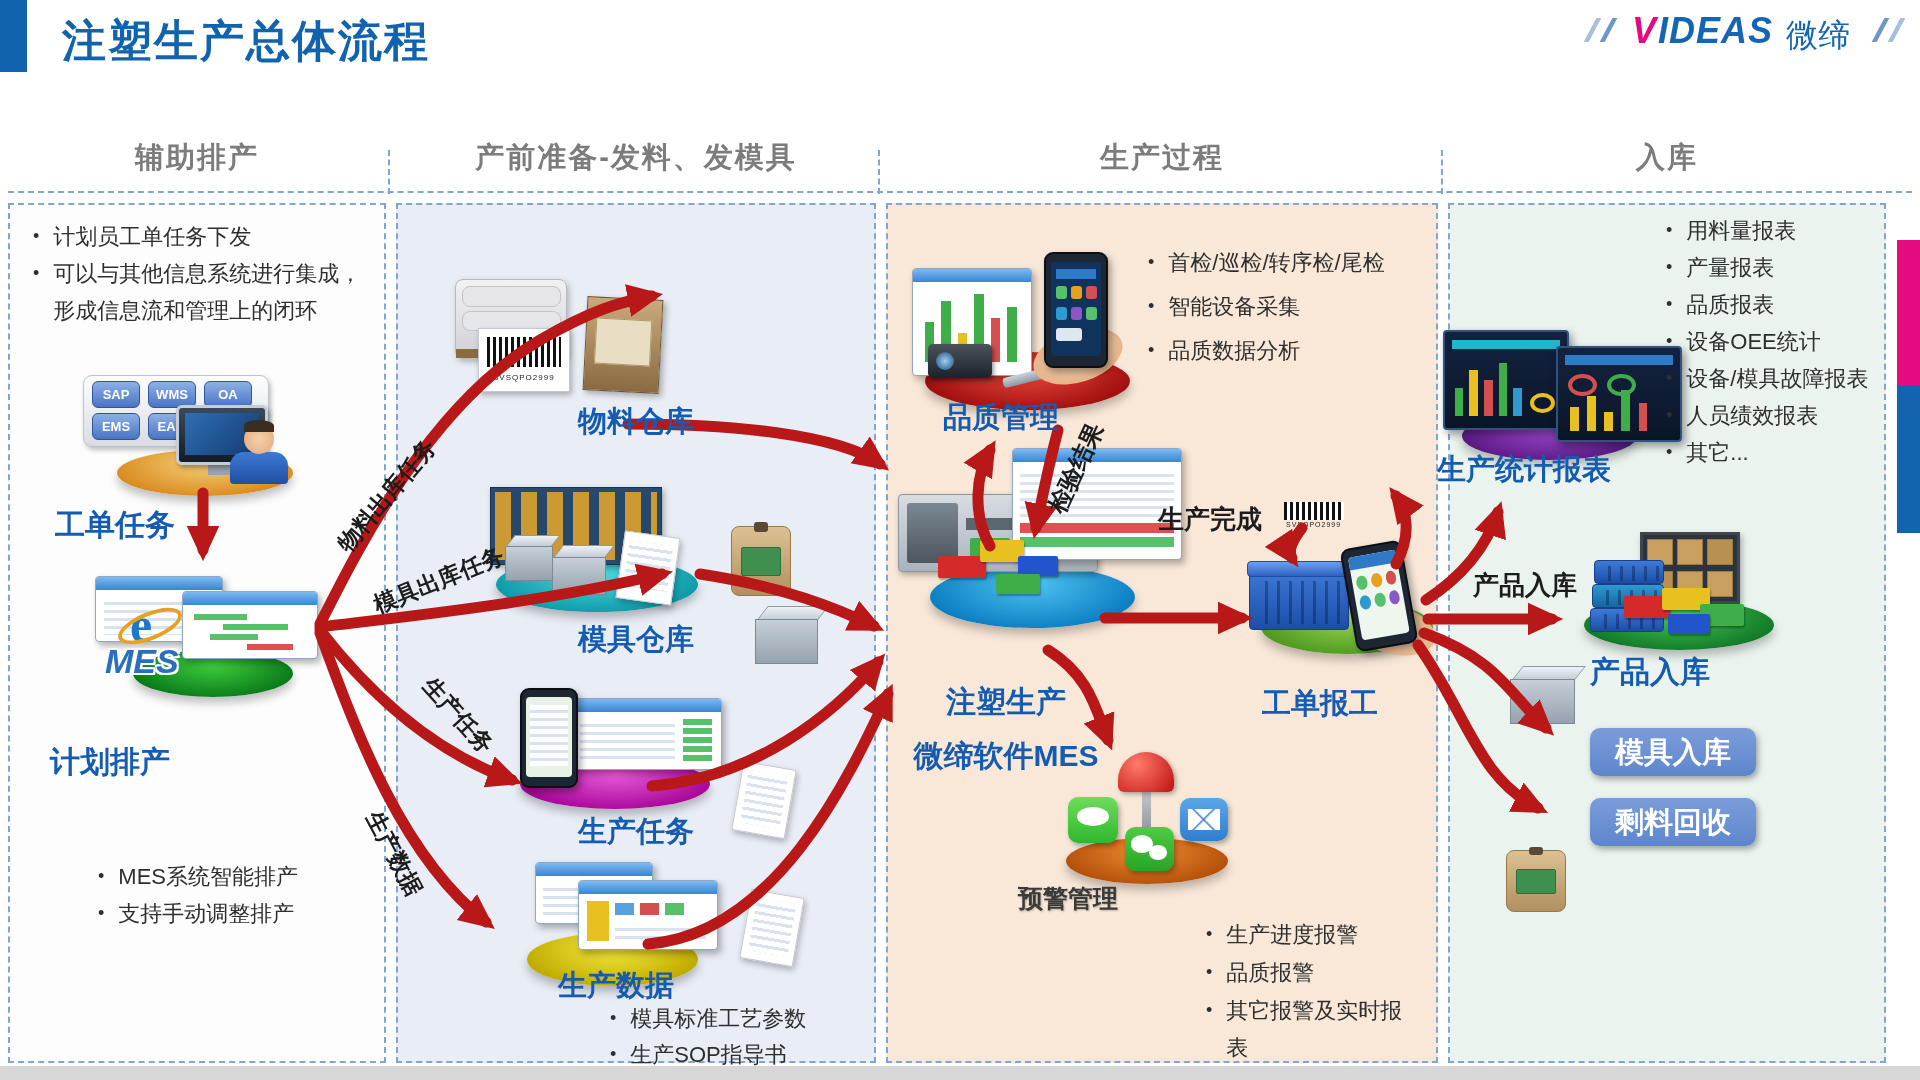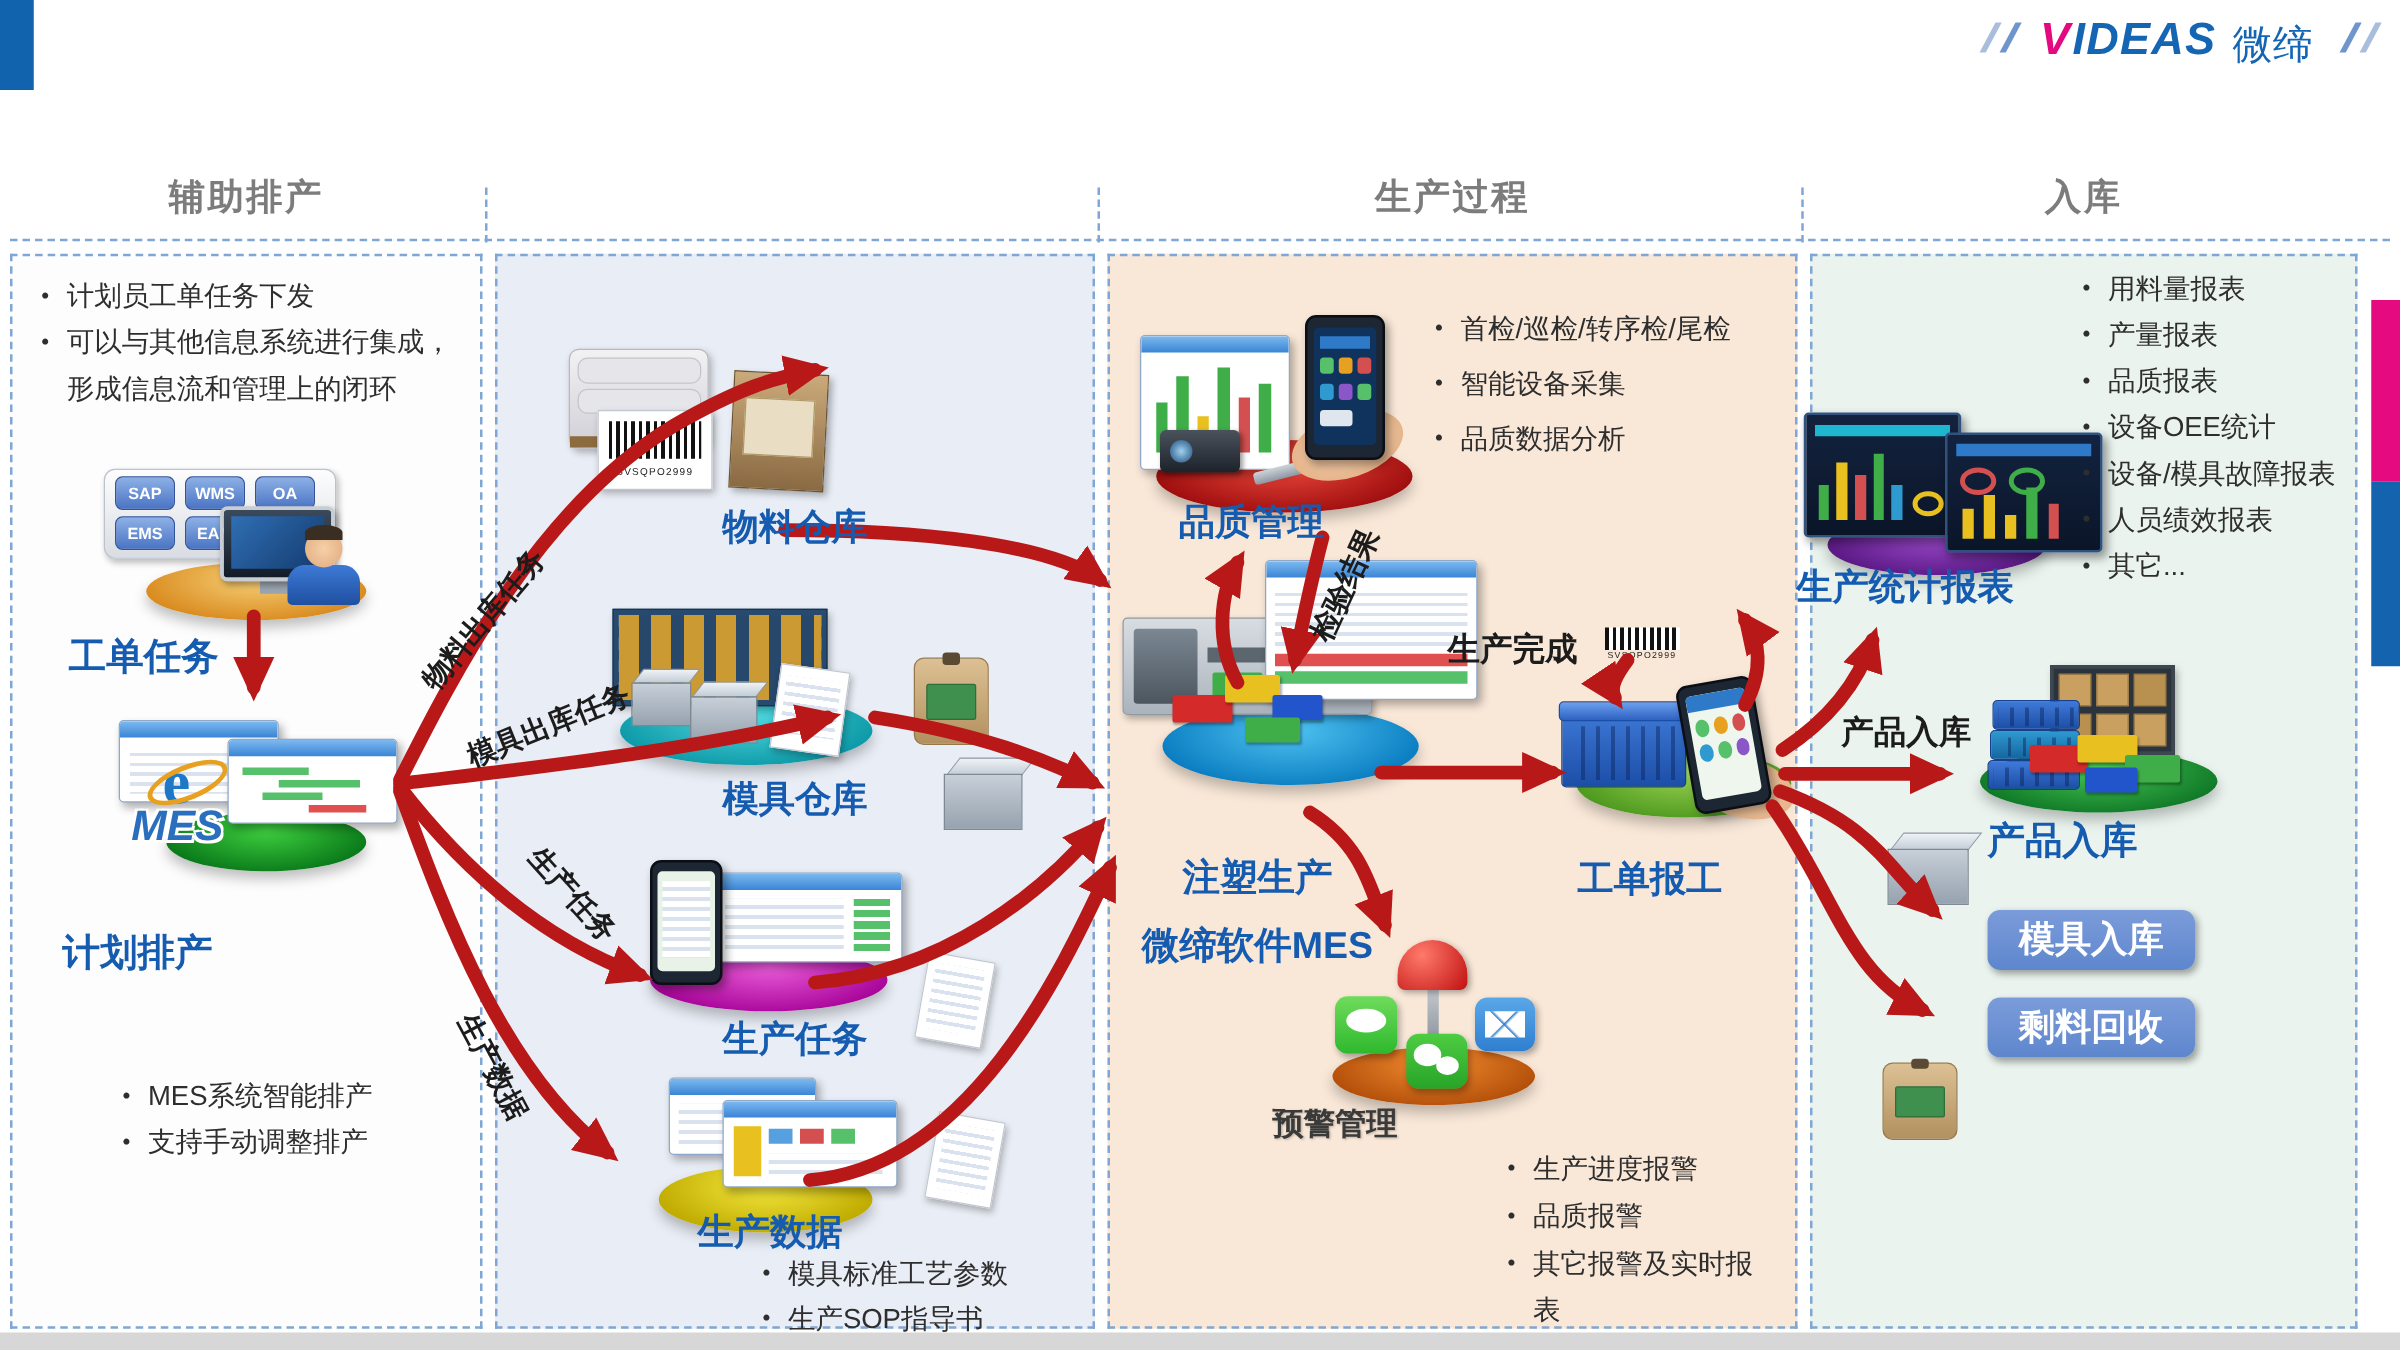--- a/index.html
+++ b/index.html
@@ -53,32 +53,34 @@
 .dash{position:absolute;background:linear-gradient(#13233f,#0a1528);border:2px solid #31517e;border-radius:4px;z-index:12;box-shadow:3px 4px 8px rgba(0,0,0,.4)}
 .mini{position:absolute;z-index:13}
 .icon-sq{position:absolute;border-radius:10px;z-index:14;box-shadow:2px 3px 5px rgba(0,0,0,.3)}
 </style>
 </head>
 <body>
 
 <div id="page">
 
   <div class="abs" style="left:0;top:0;width:27px;height:72px;background:#1263ae;z-index:5"></div>
+  <div class="abs" style="left:62px;top:12px;font-size:44px;font-weight:900;color:#1263ae;z-index:5;letter-spacing:2px">注塑生产总体流程</div>
 
   <div class="abs" style="left:1590px;top:8px;width:320px;height:44px;z-index:5">
     <div class="abs" style="left:0;top:10px;width:5px;height:24px;background:#a9bedd;transform:skewX(-28deg)"></div>
     <div class="abs" style="left:16px;top:10px;width:5px;height:24px;background:#6f96cc;transform:skewX(-28deg)"></div>
     <span class="abs" style="left:42px;top:2px;font-size:36px;font-weight:900;font-style:italic;color:#e5097f">V</span>
     <span class="abs" style="left:68px;top:2px;font-size:36px;font-weight:900;font-style:italic;color:#1565b5;letter-spacing:1px">IDEAS</span>
     <span class="abs" style="left:196px;top:6px;font-size:32px;font-weight:400;color:#1565b5">微缔</span>
     <div class="abs" style="left:288px;top:10px;width:5px;height:24px;background:#6f96cc;transform:skewX(-28deg)"></div>
     <div class="abs" style="left:304px;top:10px;width:5px;height:24px;background:#a9bedd;transform:skewX(-28deg)"></div>
   </div>
 
   <div class="col-header" style="left:8px;width:378px">辅助排产</div>
+  <div class="col-header" style="left:396px;width:480px">产前准备-发料、发模具</div>
   <div class="col-header" style="left:886px;width:552px">生产过程</div>
   <div class="col-header" style="left:1448px;width:438px">入库</div>
   <div class="vsep" style="left:388px"></div>
   <div class="vsep" style="left:878px"></div>
   <div class="vsep" style="left:1441px"></div>
   <div class="abs" style="left:8px;top:191px;width:1904px;border-top:2px dashed #7fa6d4;z-index:2"></div>
 
   <div class="panel" style="left:8px;width:378px;background:#fdfdfd"></div>
   <div class="panel" style="left:396px;width:480px;background:#e9edf5"></div>
   <div class="panel" style="left:886px;width:552px;background:#f9e8d8"></div>

